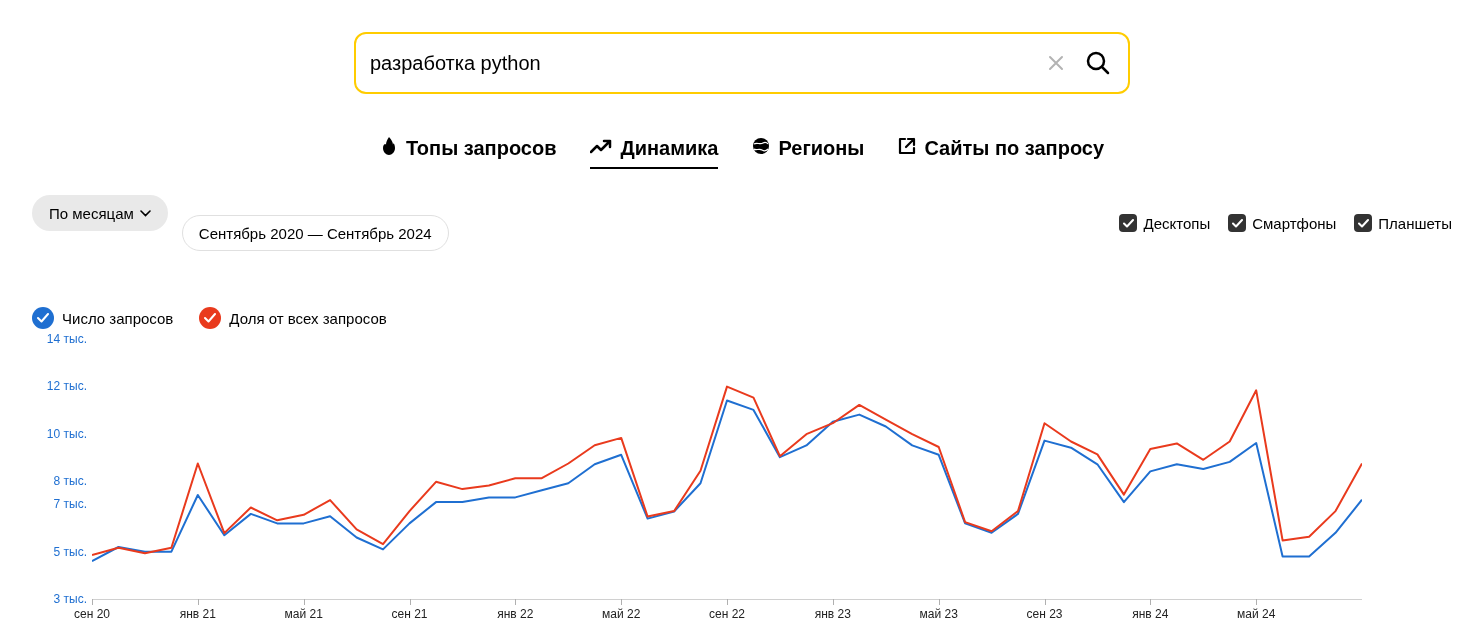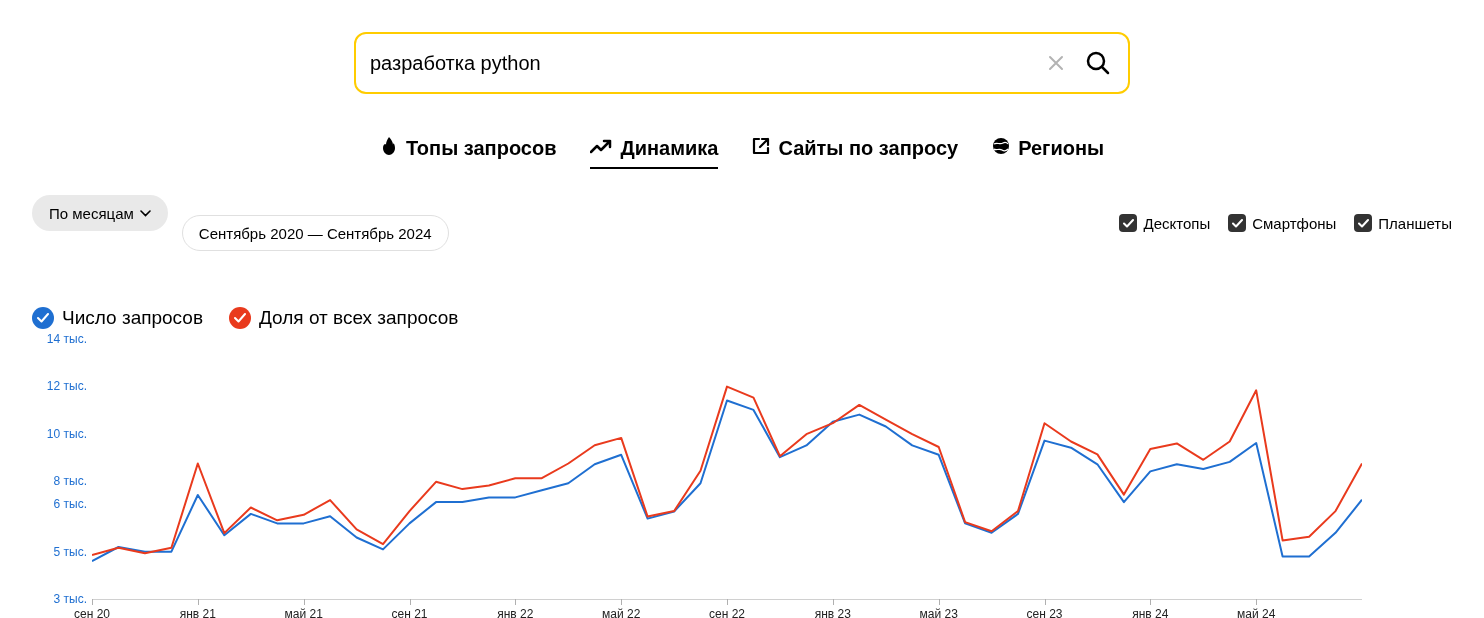--- a/index.html
+++ b/index.html
@@ -29,21 +29,21 @@
   .pill.outline { background: #fff; border: 1px solid #e0e0e0; margin-top: 20px; }
   .chev { display: inline-block; }
   .chev svg { display: block; }
   .devices { display: flex; gap: 18px; align-items: center; }
   .device { display: flex; align-items: center; gap: 6px; font-size: 15px; cursor: pointer; }
   .cb { width: 18px; height: 18px; border-radius: 4px; background: #333; display: flex; align-items: center; justify-content: center; color: #fff; }
 
   
   .legend-row { display: flex; align-items: center; justify-content: space-between; margin-top: 56px; padding: 0 32px; }
   .legend { display: flex; gap: 26px; align-items: center; }
-  .legend-item { display: flex; align-items: center; gap: 8px; font-size: 19px; cursor: pointer; white-space: nowrap; }
+  .legend-item { display: flex; align-items: center; gap: 8px; font-size: 15px; cursor: pointer; white-space: nowrap; }
   .dot { width: 22px; height: 22px; border-radius: 50%; display: flex; align-items: center; justify-content: center; color: #fff; }
   .dot.blue { background: #1f6fd1; }
   .dot.red { background: #e93a1d; }
   .download-btn { height: 38px; border-radius: 19px; background: #ffdb4d; border: none; display: flex; align-items: center; padding: 0 18px; font-size: 15px; font-weight: 500; gap: 8px; cursor: pointer; }
 
   
   .chart { position: relative; margin-top: 10px; padding: 0 32px; }
   .chart-inner { position: relative; width: 1420px; height: 300px; }
   .y-left-labels, .y-right-labels { position: absolute; top: 0; height: 260px; font-size: 12px; }
   .y-left-labels { left: 0; width: 55px; text-align: right; color: #1f6fd1; }
@@ -83,30 +83,30 @@
     <span>Топы запросов</span>
   </div>
   <div class="tab active">
     <span><svg width="22" height="16" viewBox="0 0 22 16">
             <path d="M1 13 L7 7 L11 11 L20 2 M14 2 L20 2 L20 8" stroke="#000" stroke-width="2.5" fill="none" stroke-linecap="round" stroke-linejoin="round"></path>
           </svg></span>
     <span>Динамика</span>
   </div>
   <div class="tab">
     <span><svg width="18" height="18" viewBox="0 0 18 18">
-            <path d="M7 2 L2 2 L2 16 L16 16 L16 11 M10 2 L16 2 L16 8 M16 2 L8 10" stroke="#000" stroke-width="2.2" fill="none" stroke-linecap="round" stroke-linejoin="round"></path>
-          </svg></span>
-    <span>Сайты по запросу</span>
+            <circle cx="9" cy="9" r="8" fill="#000"></circle>
+            <path d="M2 7 C5 5 8 8 11 6 C14 4 16 7 16 7 M2 12 C4 14 7 11 10 13 C13 15 16 12 16 12" stroke="#fff" stroke-width="1.2" fill="none"></path>
+          </svg></span>
+    <span>Регионы</span>
   </div>
   <div class="tab">
     <span><svg width="18" height="18" viewBox="0 0 18 18">
-            <circle cx="9" cy="9" r="8" fill="#000"></circle>
-            <path d="M2 7 C5 5 8 8 11 6 C14 4 16 7 16 7 M2 12 C4 14 7 11 10 13 C13 15 16 12 16 12" stroke="#fff" stroke-width="1.2" fill="none"></path>
-          </svg></span>
-    <span>Регионы</span>
+            <path d="M7 2 L2 2 L2 16 L16 16 L16 11 M10 2 L16 2 L16 8 M16 2 L8 10" stroke="#000" stroke-width="2.2" fill="none" stroke-linecap="round" stroke-linejoin="round"></path>
+          </svg></span>
+    <span>Сайты по запросу</span>
   </div>
 </div>
 
 <div class="filters">
   <div class="filters-left">
     <div class="pill gray">
       <span>По месяцам</span>
       <span class="chev">
             <svg width="11" height="7" viewBox="0 0 11 7">
               <path d="M1 1 L5.5 5.5 L10 1" stroke="#000" stroke-width="1.6" fill="none" stroke-linecap="round"></path>
@@ -166,21 +166,21 @@
   </div>
 </div>
 
 <div class="chart">
   <div class="chart-inner">
     <div class="y-left-labels" id="yl">
           <div class="tick" style="top: 0px;">14 тыс.</div>
           <div class="tick" style="top: 47.2727px;">12 тыс.</div>
           <div class="tick" style="top: 94.5455px;">10 тыс.</div>
           <div class="tick" style="top: 141.818px;">8 тыс.</div>
-          <div class="tick" style="top: 165.455px;">6 тыс.</div>
+          <div class="tick" style="top: 165.455px;">7 тыс.</div>
           <div class="tick" style="top: 212.727px;">5 тыс.</div>
           <div class="tick" style="top: 260px;">3 тыс.</div>
         </div>
     <svg class="plot" id="plot" viewBox="0 0 1270 260" preserveAspectRatio="none">
           <path d="M0.0 222.2 L26.5 208.0 L52.9 212.7 L79.4 212.7 L105.8 156.0 L132.3 196.2 L158.8 174.9 L185.2 184.4 L211.7 184.4 L238.1 177.3 L264.6 198.5 L291.0 210.4 L317.5 184.4 L344.0 163.1 L370.4 163.1 L396.9 158.4 L423.3 158.4 L449.8 151.3 L476.3 144.2 L502.7 125.3 L529.2 115.8 L555.6 179.6 L582.1 172.5 L608.5 144.2 L635.0 61.5 L661.5 70.9 L687.9 118.2 L714.4 106.4 L740.8 82.7 L767.3 75.6 L793.8 87.5 L820.2 106.4 L846.7 115.8 L873.1 184.4 L899.6 193.8 L926.0 174.9 L952.5 101.6 L979.0 108.7 L1005.4 125.3 L1031.9 163.1 L1058.3 132.4 L1084.8 125.3 L1111.3 130.0 L1137.7 122.9 L1164.2 104.0 L1190.6 217.5 L1217.1 217.5 L1243.5 193.8 L1270.0 160.7 " stroke="#1f6fd1" stroke-width="2" fill="none" stroke-linejoin="round"></path>
           <path d="M0.0 216.1 L26.5 208.7 L52.9 214.2 L79.4 208.7 L105.8 124.5 L132.3 194.1 L158.8 168.5 L185.2 181.3 L211.7 175.8 L238.1 161.1 L264.6 190.4 L291.0 205.1 L317.5 172.1 L344.0 142.8 L370.4 150.1 L396.9 146.5 L423.3 139.2 L449.8 139.2 L476.3 124.5 L502.7 106.2 L529.2 98.9 L555.6 177.6 L582.1 172.1 L608.5 131.8 L635.0 47.6 L661.5 58.6 L687.9 117.2 L714.4 95.2 L740.8 84.2 L767.3 65.9 L793.8 80.6 L820.2 95.2 L846.7 108.0 L873.1 183.1 L899.6 192.3 L926.0 172.1 L952.5 84.2 L979.0 102.5 L1005.4 115.4 L1031.9 155.6 L1058.3 109.9 L1084.8 104.4 L1111.3 120.8 L1137.7 102.5 L1164.2 51.3 L1190.6 201.4 L1217.1 197.7 L1243.5 172.1 L1270.0 124.5 " stroke="#e93a1d" stroke-width="2" fill="none" stroke-linejoin="round"></path>
         </svg>
     <div class="xaxis" id="xaxis">
       <div class="xaxis-line"></div>
     <div style="position: absolute; left: 0px; top: 0px; width: 1px; height: 6px; background: rgb(176, 176, 176);"></div>

